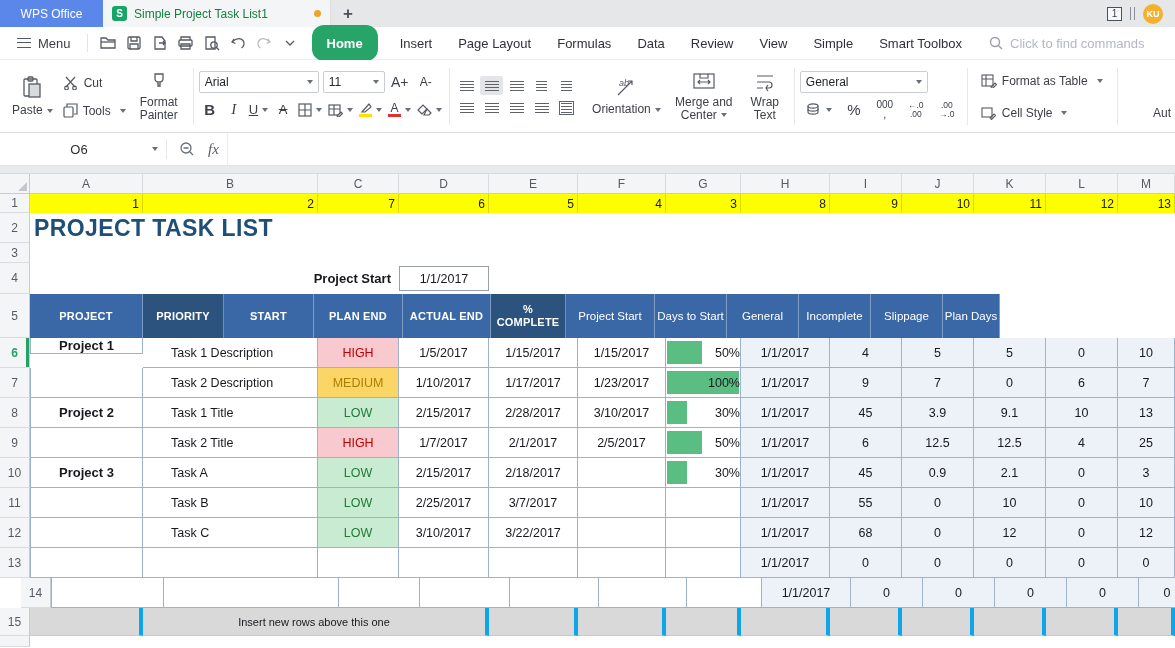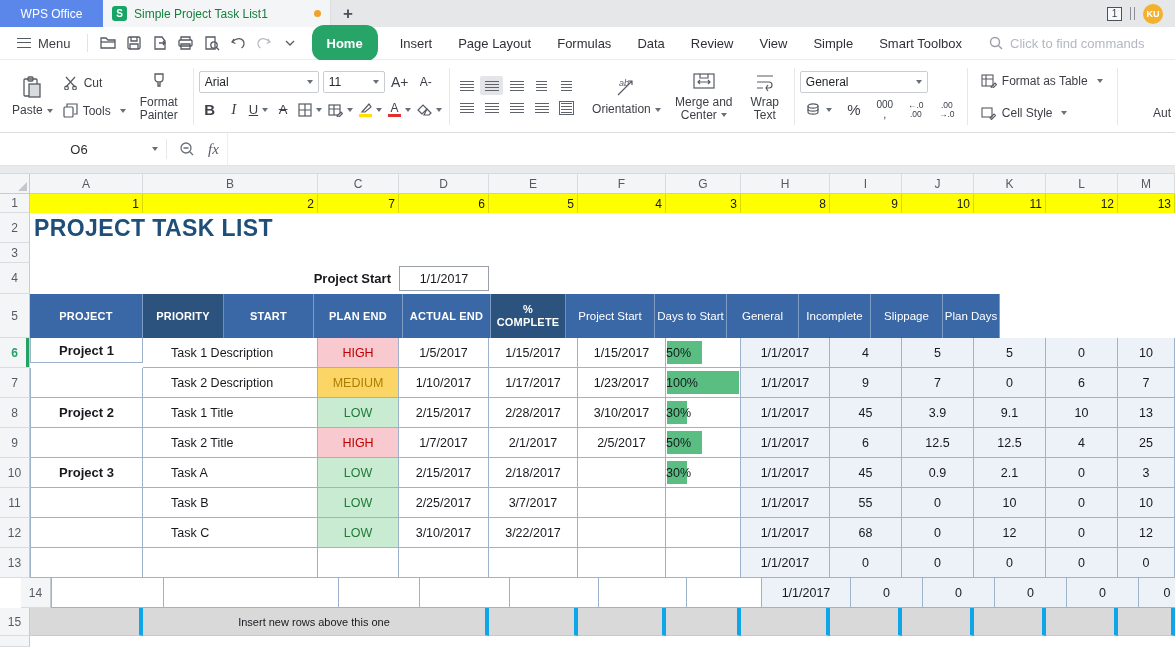--- a/index.html
+++ b/index.html
@@ -104,21 +104,21 @@
   .th{background:#3a67a5;color:#fff;justify-content:center;text-align:center;
     border-right:1px solid rgba(255,255,255,0.35);white-space:normal;line-height:13px}
   .th.dark{background:#2c527e}
   .th.caps{font-weight:bold;font-size:11px;letter-spacing:.2px}
   .th.plain{font-size:11.5px}
   .td{border-right:1px solid #9fb2cc;border-bottom:1px solid #9fb2cc;background:#fff;justify-content:center}
   .td.left{justify-content:flex-start;padding-left:28px}
   .td.boldc{font-weight:bold;font-size:13px}
   .td.lite{background:#edf1f8}
   .td.first{border-left:1px solid #9fb2cc}
-  .pctcell{position:relative;justify-content:flex-start}
+  .pctcell{position:relative;justify-content:flex-end}
   .pctbar{position:absolute;left:1px;top:3px;bottom:3px;background:#5abd82}
   .pcttext{position:relative;z-index:1}
   .gray{background:#d9d9d9;border-right:4px solid #0ea5e9;border-bottom:1px solid #c9c9c9;justify-content:center;font-size:11px}
 </style>
 </head>
 <body>
 
 <div class="titlebar">
   <div class="brand-tab">
     <span>WPS Office</span>
@@ -522,21 +522,21 @@
       <div class="cell th dark caps" style="width: 75px; height: 44px; background: rgb(44, 82, 126);">% COMPLETE</div>
       <div class="cell th plain" style="width: 89px; height: 44px; background: rgb(58, 103, 165);">Project Start</div>
       <div class="cell th plain" style="width: 72px; height: 44px; background: rgb(58, 103, 165);">Days to Start</div>
       <div class="cell th plain" style="width: 72px; height: 44px; background: rgb(58, 103, 165);">General</div>
       <div class="cell th plain" style="width: 72px; height: 44px; background: rgb(58, 103, 165);">Incomplete</div>
       <div class="cell th plain" style="width: 72px; height: 44px; background: rgb(58, 103, 165);">Slippage</div>
       <div class="cell th plain" style="width: 57px; height: 44px; background: rgb(58, 103, 165);">Plan Days</div>
     </div>
     <div class="srow" style="height: 30px;">
       <div class="cell rowhead sel" style="width: 30px; height: 30px;">6</div>
-      <div class="cell td first boldc" style="width: 113px; height: 25px;">Project 1</div>
+      <div class="cell td first boldc" style="width: 113px; height: 16px;">Project 1</div>
       <div class="cell td left" style="width: 175px; height: 30px;">Task 1 Description</div>
       <div class="cell td" style="width: 81px; height: 30px; background: rgb(248, 201, 207); color: rgb(192, 0, 0);">HIGH</div>
       <div class="cell td" style="width: 90px; height: 30px;">1/5/2017</div>
       <div class="cell td" style="width: 89px; height: 30px;">1/15/2017</div>
       <div class="cell td" style="width: 88px; height: 30px;">1/15/2017</div>
       <div class="cell td pctcell" style="width: 75px; height: 30px;">
         <div class="pctbar" style="width: calc(50% - 2px); background: rgb(90, 189, 130);"></div>
         <span class="pcttext">50%</span>
       </div>
       <div class="cell td lite" style="width: 89px; height: 30px;">1/1/2017</div>

